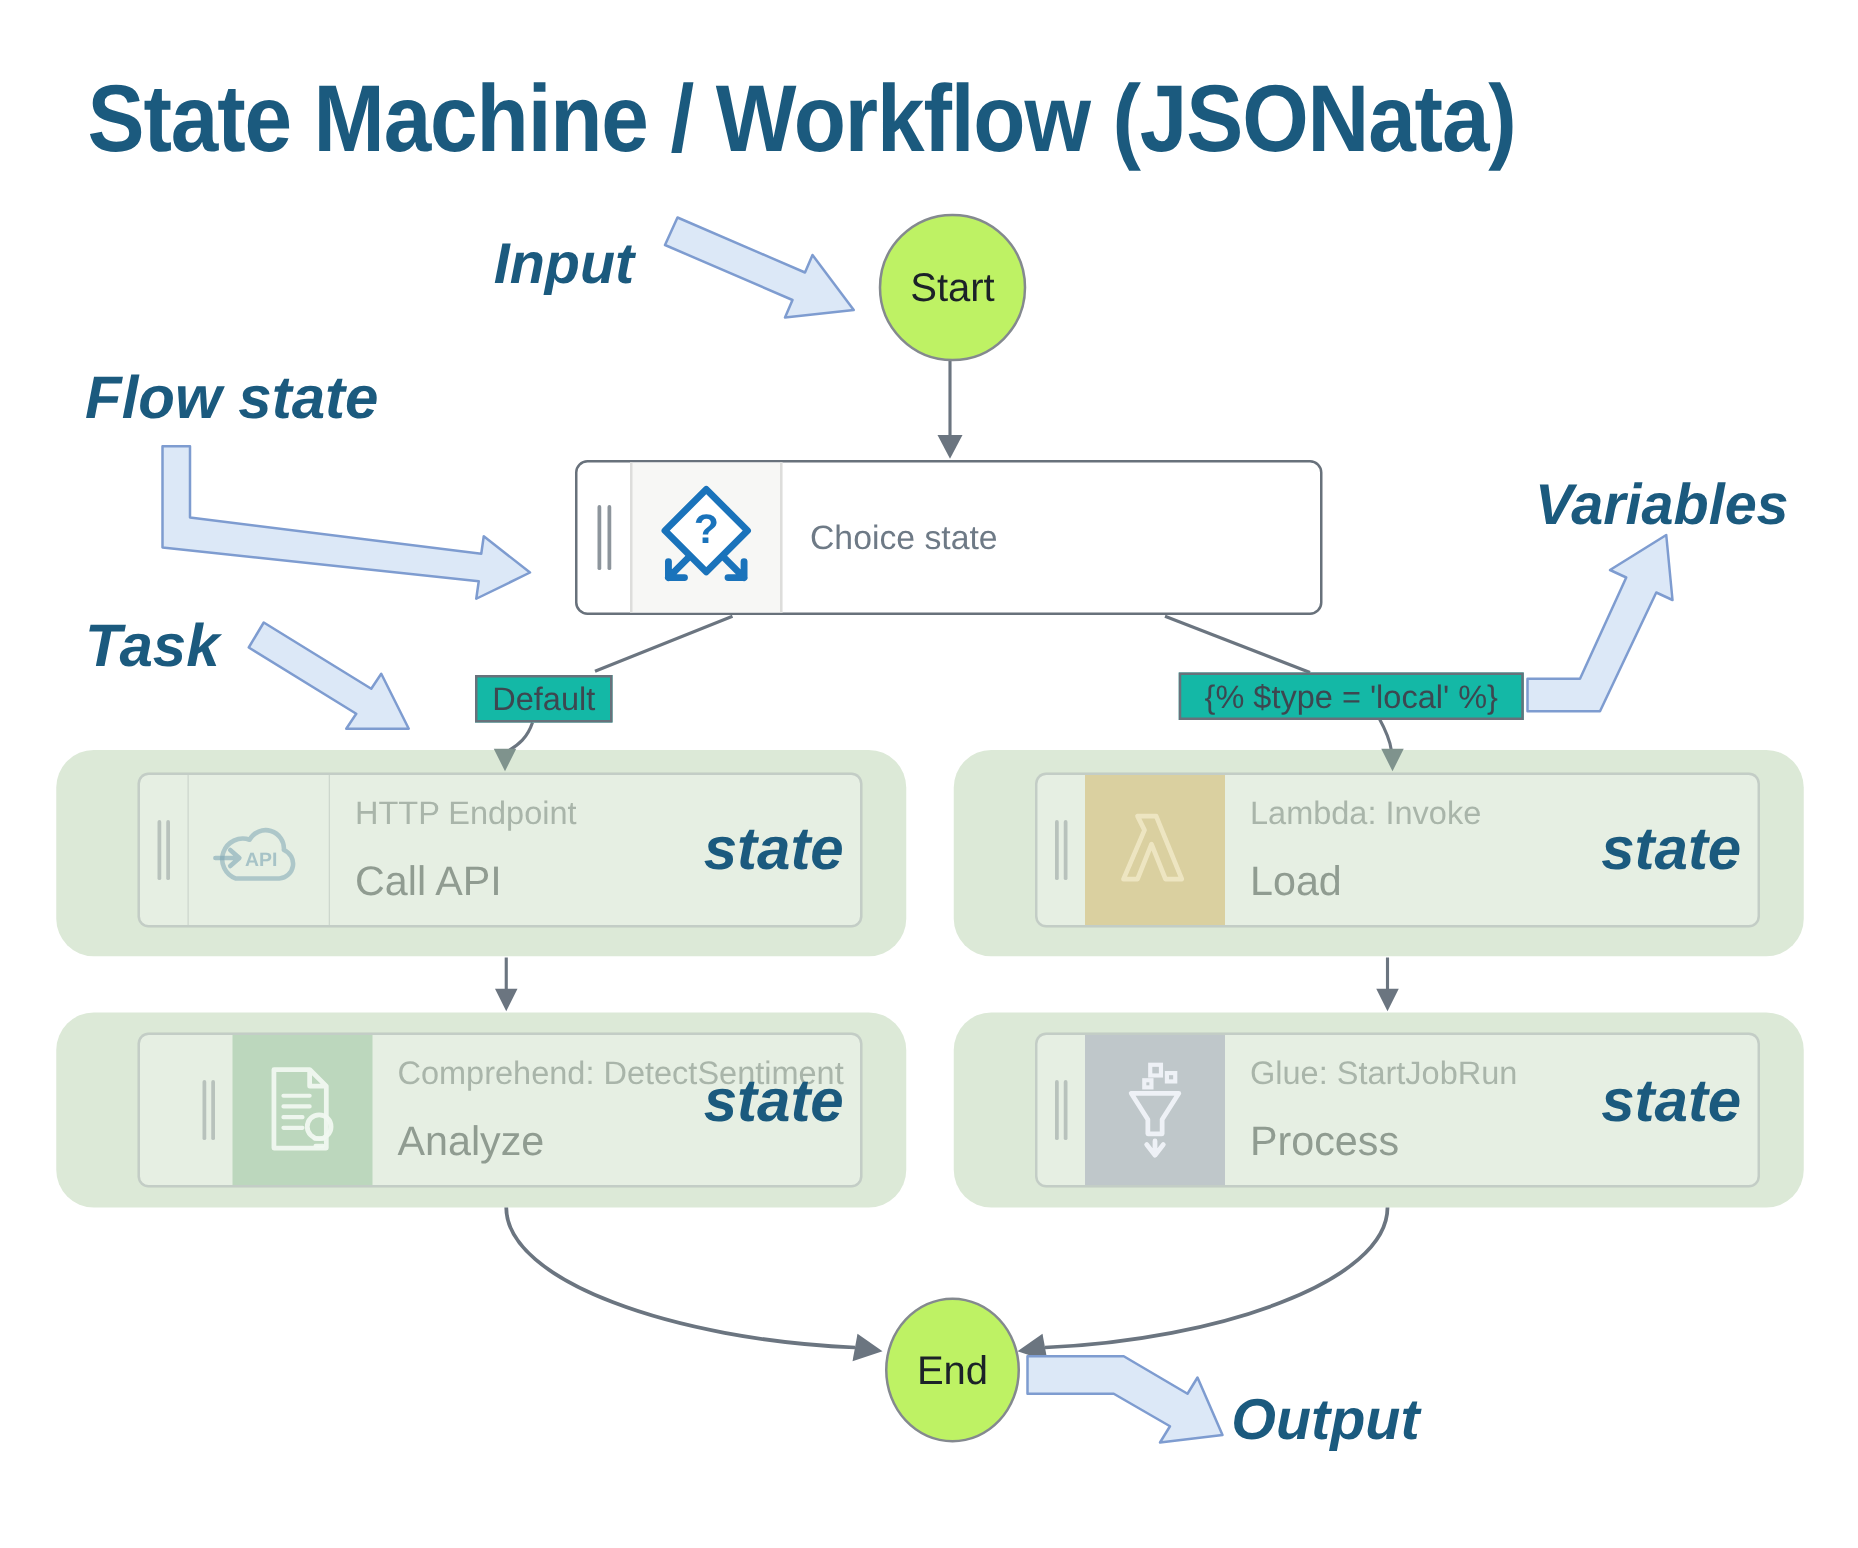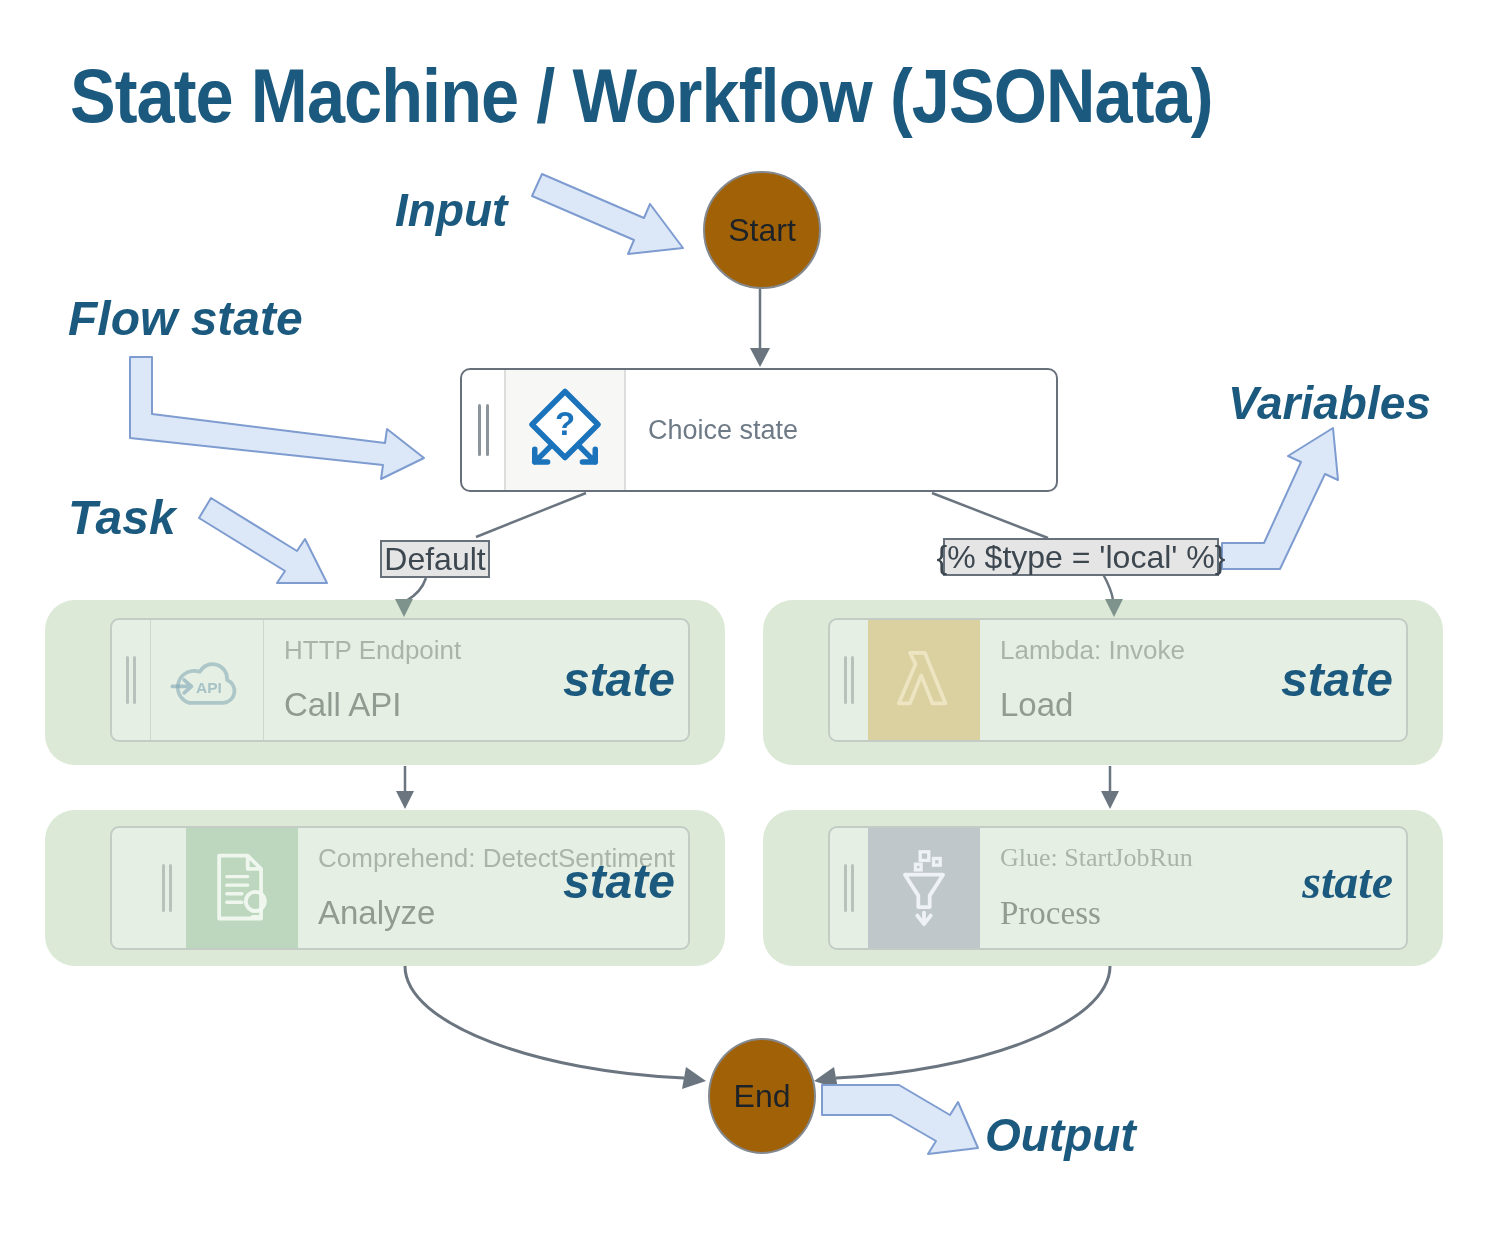--- a/index.html
+++ b/index.html
@@ -9,38 +9,38 @@
 
   
   .title{left:70px;top:52px;font-size:76px;font-weight:700;letter-spacing:-1px;
          color:#1b5a7e;transform:scaleX(0.90);transform-origin:left top;white-space:nowrap;z-index:2;}
   .annot{font-style:italic;font-weight:700;color:#1b5a7e;white-space:nowrap;z-index:3;}
 
   
   #overlay{left:0;top:0;z-index:1;pointer-events:none;}
 
   
-  .terminal{border-radius:50%;background:#a16207;border:2.5px solid #84898f;
+  .terminal{border-radius:50%;background:#bef264;border:2.5px solid #84898f;
             display:flex;align-items:center;justify-content:center;
             font-size:32px;color:#1c2228;z-index:2;}
 
   
   .choice-card{left:460px;top:368px;width:598px;height:124px;background:#ffffff;
                border:2.5px solid #68717b;border-radius:10px;display:flex;z-index:2;box-sizing:border-box;}
   .handle{width:42px;display:flex;align-items:center;justify-content:center;gap:5px;flex:none;}
   .handle i{display:block;width:3px;height:52px;background:#8d959c;border-radius:2px;}
   .choice-iconzone{width:118px;flex:none;background:#f7f7f5;border-left:2px solid #dddddb;
                    border-right:2px solid #dddddb;display:flex;align-items:center;justify-content:center;}
   .choice-texts{padding-left:22px;display:flex;flex-direction:column;justify-content:center;}
   .choice-t1{font-size:27px;color:#6e7a86;line-height:30px;}
   .choice-t2{font-size:34px;color:#20262c;line-height:40px;margin-top:4px;}
 
   
-  .branch-label{background:#e5e5e5;border:2.5px solid #68717b;display:flex;align-items:center;
-                justify-content:center;font-size:32px;color:#3d4750;z-index:2;box-sizing:border-box;white-space:nowrap;}
+  .branch-label{background:#14b8a6;border:2.5px solid #68717b;display:flex;align-items:center;
+                justify-content:center;font-size:26px;color:#3d4750;z-index:2;box-sizing:border-box;white-space:nowrap;}
 
   
   .gcontainer{width:680px;background:#dce9d7;border-radius:30px;z-index:0;}
   .scard{position:absolute;left:65px;width:580px;height:124px;border-radius:9px;
          background:rgba(255,255,255,0.30);border:2px solid rgba(105,115,122,0.28);
          display:flex;box-sizing:border-box;}
   .scard .handle{width:38px;gap:4px;}
   .scard .handle i{width:3px;height:48px;background:rgba(110,120,126,0.38);}
   .iconzone{width:112px;flex:none;display:flex;align-items:center;justify-content:center;}
   .iz-http{border-left:1.5px solid rgba(120,130,126,0.22);border-right:1.5px solid rgba(120,130,126,0.22);}
@@ -180,21 +180,21 @@
       </svg>
     </div>
     <div class="stexts">
       <div class="t1">Comprehend: DetectSentiment</div>
       <div class="t2">Analyze</div>
     </div>
   </div>
   <div class="badge" style="top:48px;">state</div>
 </div>
 
-<div class="abs gcontainer" style="left:763px;top:810px;height:156px;font-family:Liberation Serif, serif;">
+<div class="abs gcontainer" style="left:763px;top:810px;height:156px;">
   <div class="scard" style="top:16px;">
     <div class="handle">
         <i></i>
         <i></i>
       </div>
     <div class="iconzone iz-glue">
       <svg width="80" height="84" viewBox="0 0 84 88">
         <rect x="38" y="6" width="9" height="9" fill="none" stroke="rgba(240,243,248,0.95)" stroke-width="3.5"></rect>
         <rect x="52" y="13" width="7" height="7" fill="none" stroke="rgba(240,243,248,0.95)" stroke-width="3.5"></rect>
         <rect x="33" y="19" width="6" height="6" fill="none" stroke="rgba(240,243,248,0.95)" stroke-width="3.5"></rect>

